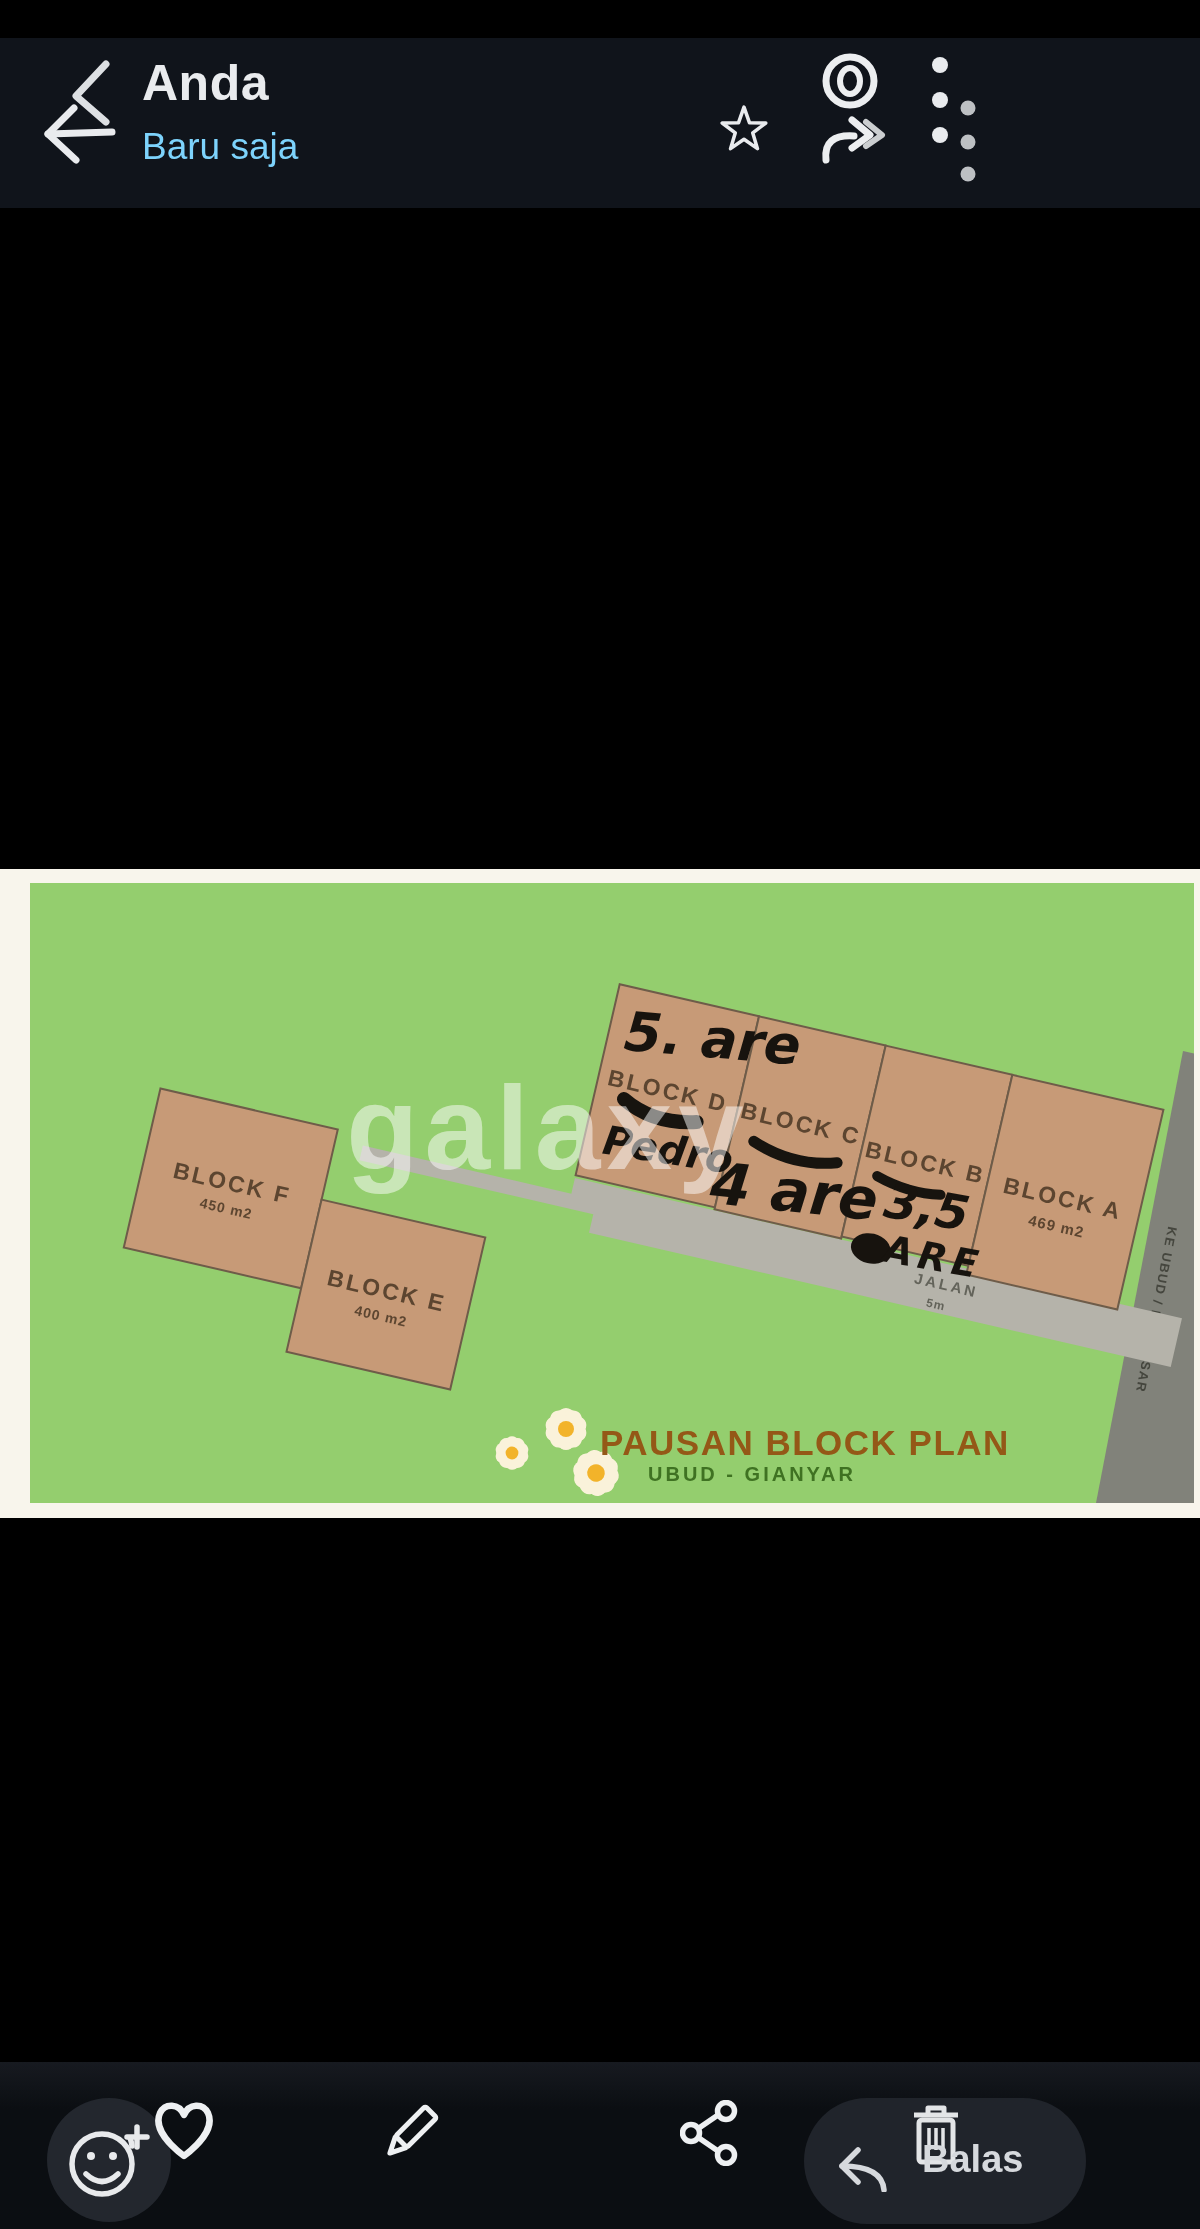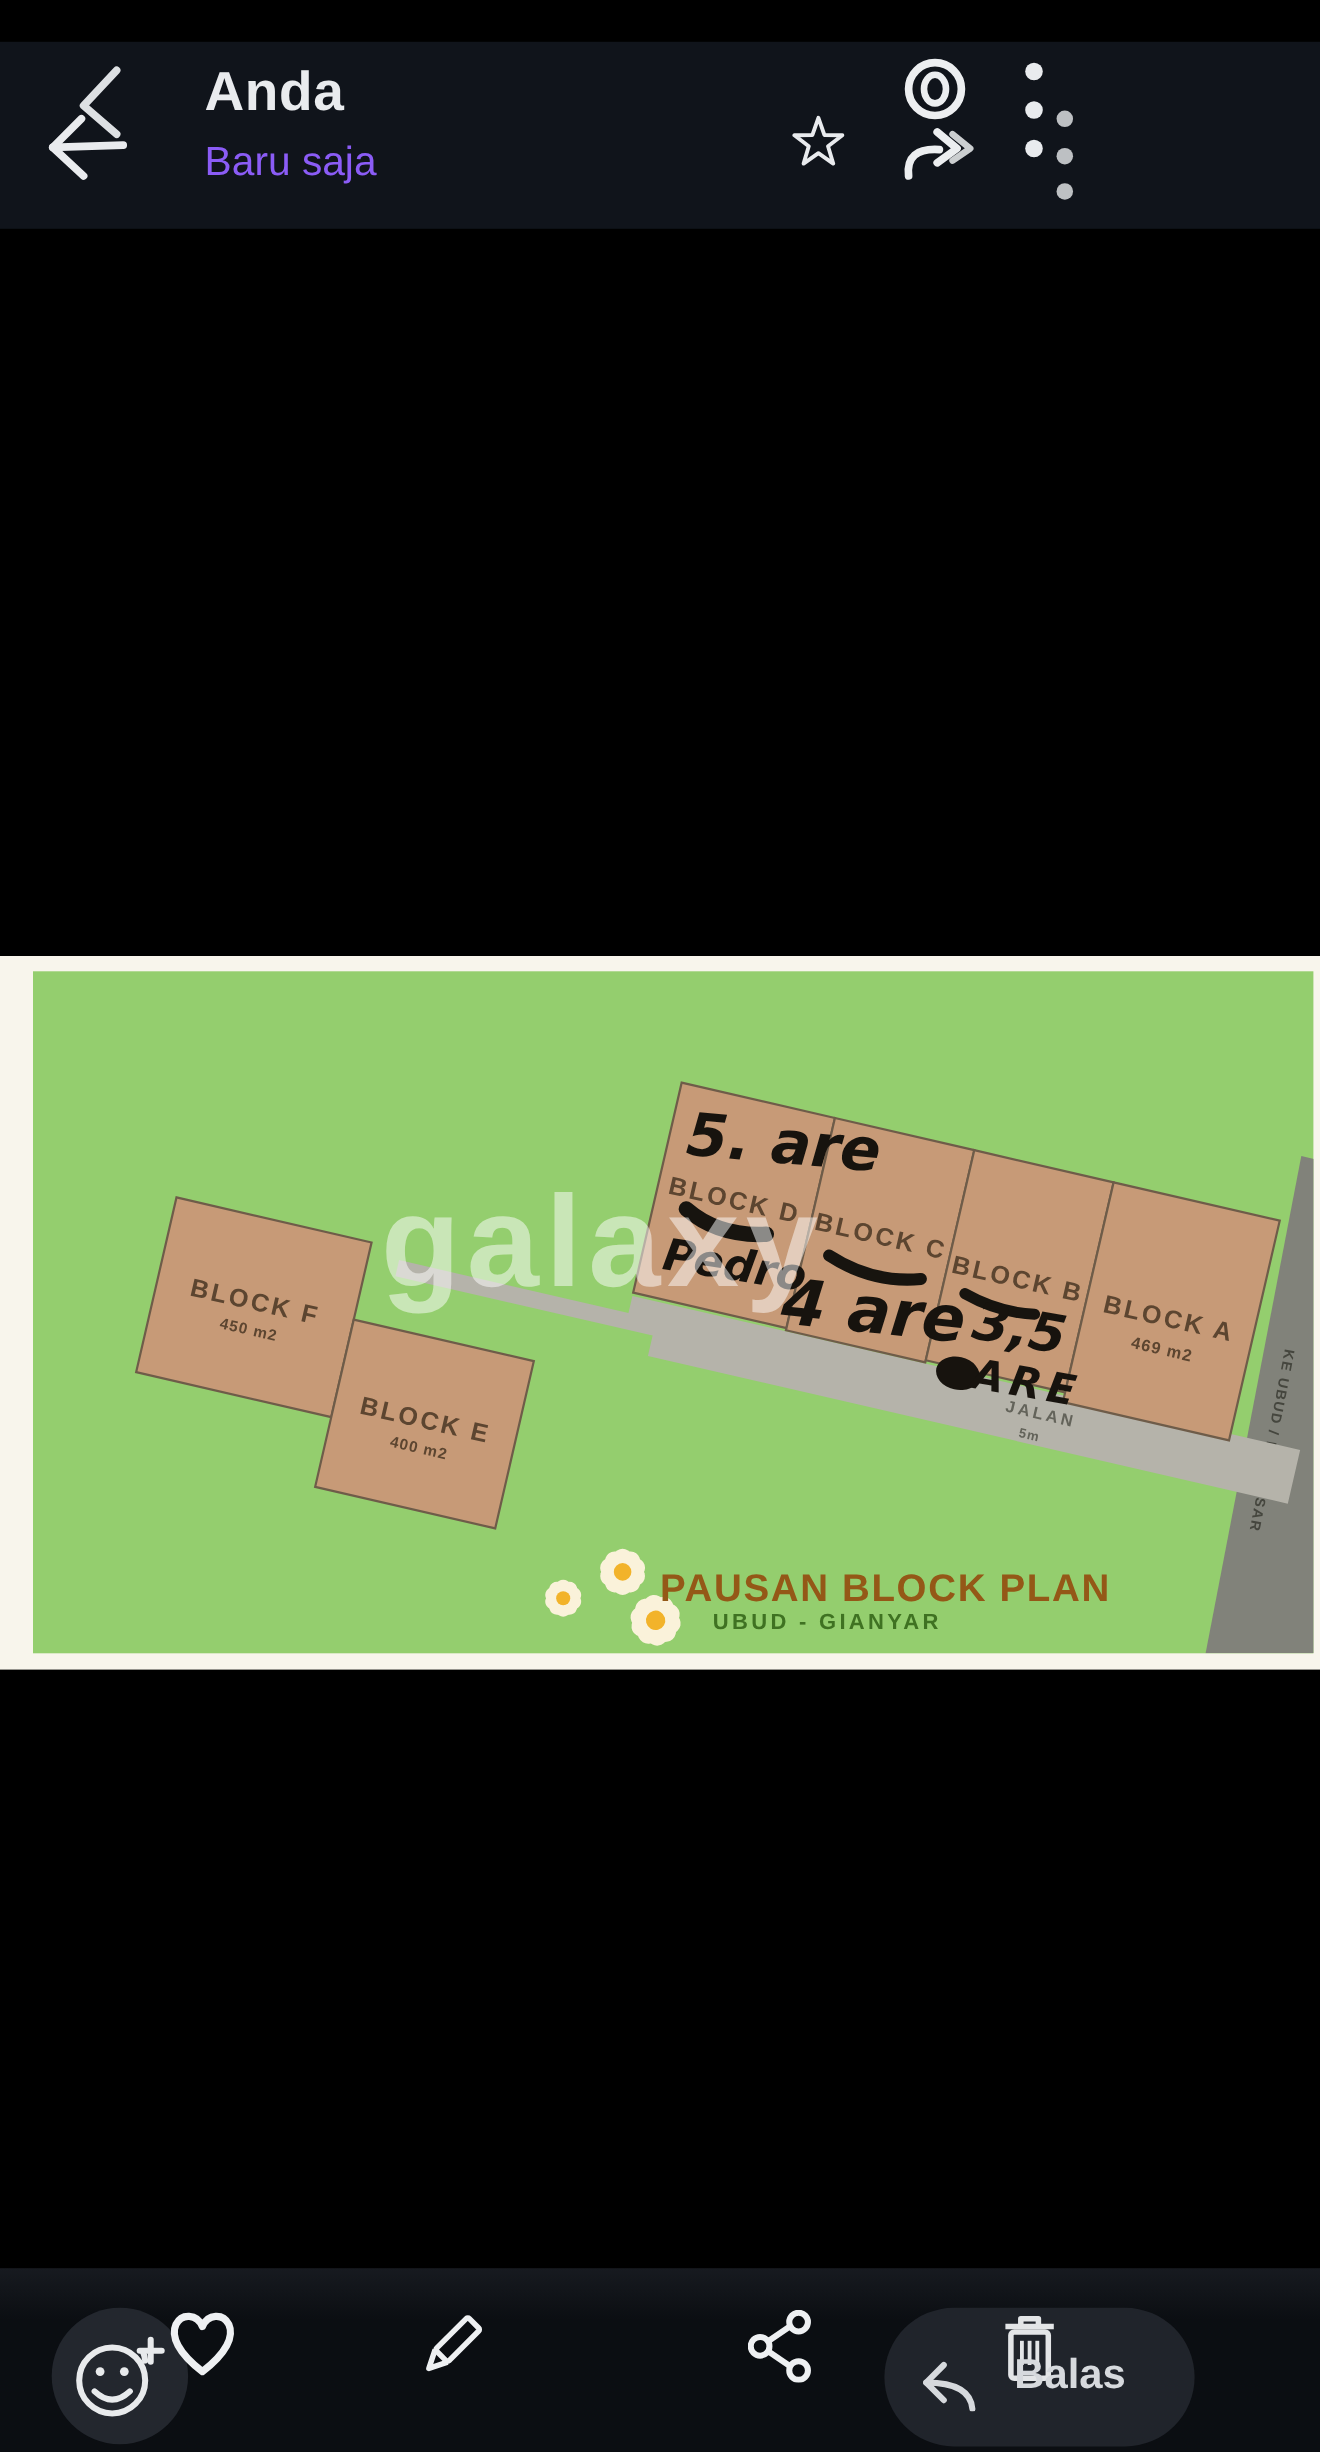--- a/index.html
+++ b/index.html
@@ -1,22 +1,22 @@
 <!DOCTYPE html>
 <html><head>
 <meta charset="utf-8">
 <style>
   html,body{margin:0;padding:0;background:#000;}
   .screen{position:relative;width:1200px;height:2229px;background:#000;overflow:hidden;
           font-family:"Liberation Sans",sans-serif;}
   
   .appbar{position:absolute;left:0;top:38px;width:1200px;height:170px;background:#10141b;}
-  .appbar .titles{position:absolute;left:142px;top:16px;margin-left:44px;}
+  .appbar .titles{position:absolute;left:142px;top:16px;}
   .appbar .title{font-size:50px;font-weight:700;color:#e9ebee;line-height:58px;letter-spacing:.5px;}
-  .appbar .subtitle{font-size:37px;font-weight:400;color:#8b5cf6;margin-top:14px;}
+  .appbar .subtitle{font-size:37px;font-weight:400;color:#7dd3fc;margin-top:14px;}
   .icon-btn{position:absolute;}
   
   .media{position:absolute;left:0;top:869px;width:1200px;height:649px;}
   
   .bottombar{position:absolute;left:0;top:2062px;width:1200px;height:167px;
              background:linear-gradient(#171a20,#0b0e12 28%);}
   .pill{position:absolute;left:804px;top:36px;width:282px;height:126px;background:#20242b;
         border-radius:64px;}
   .pill .balas{position:absolute;left:118px;top:40px;font-size:38px;font-weight:700;color:#d6d9dd;}
   .pill .trash{position:absolute;left:106px;top:4px;opacity:.95;}

